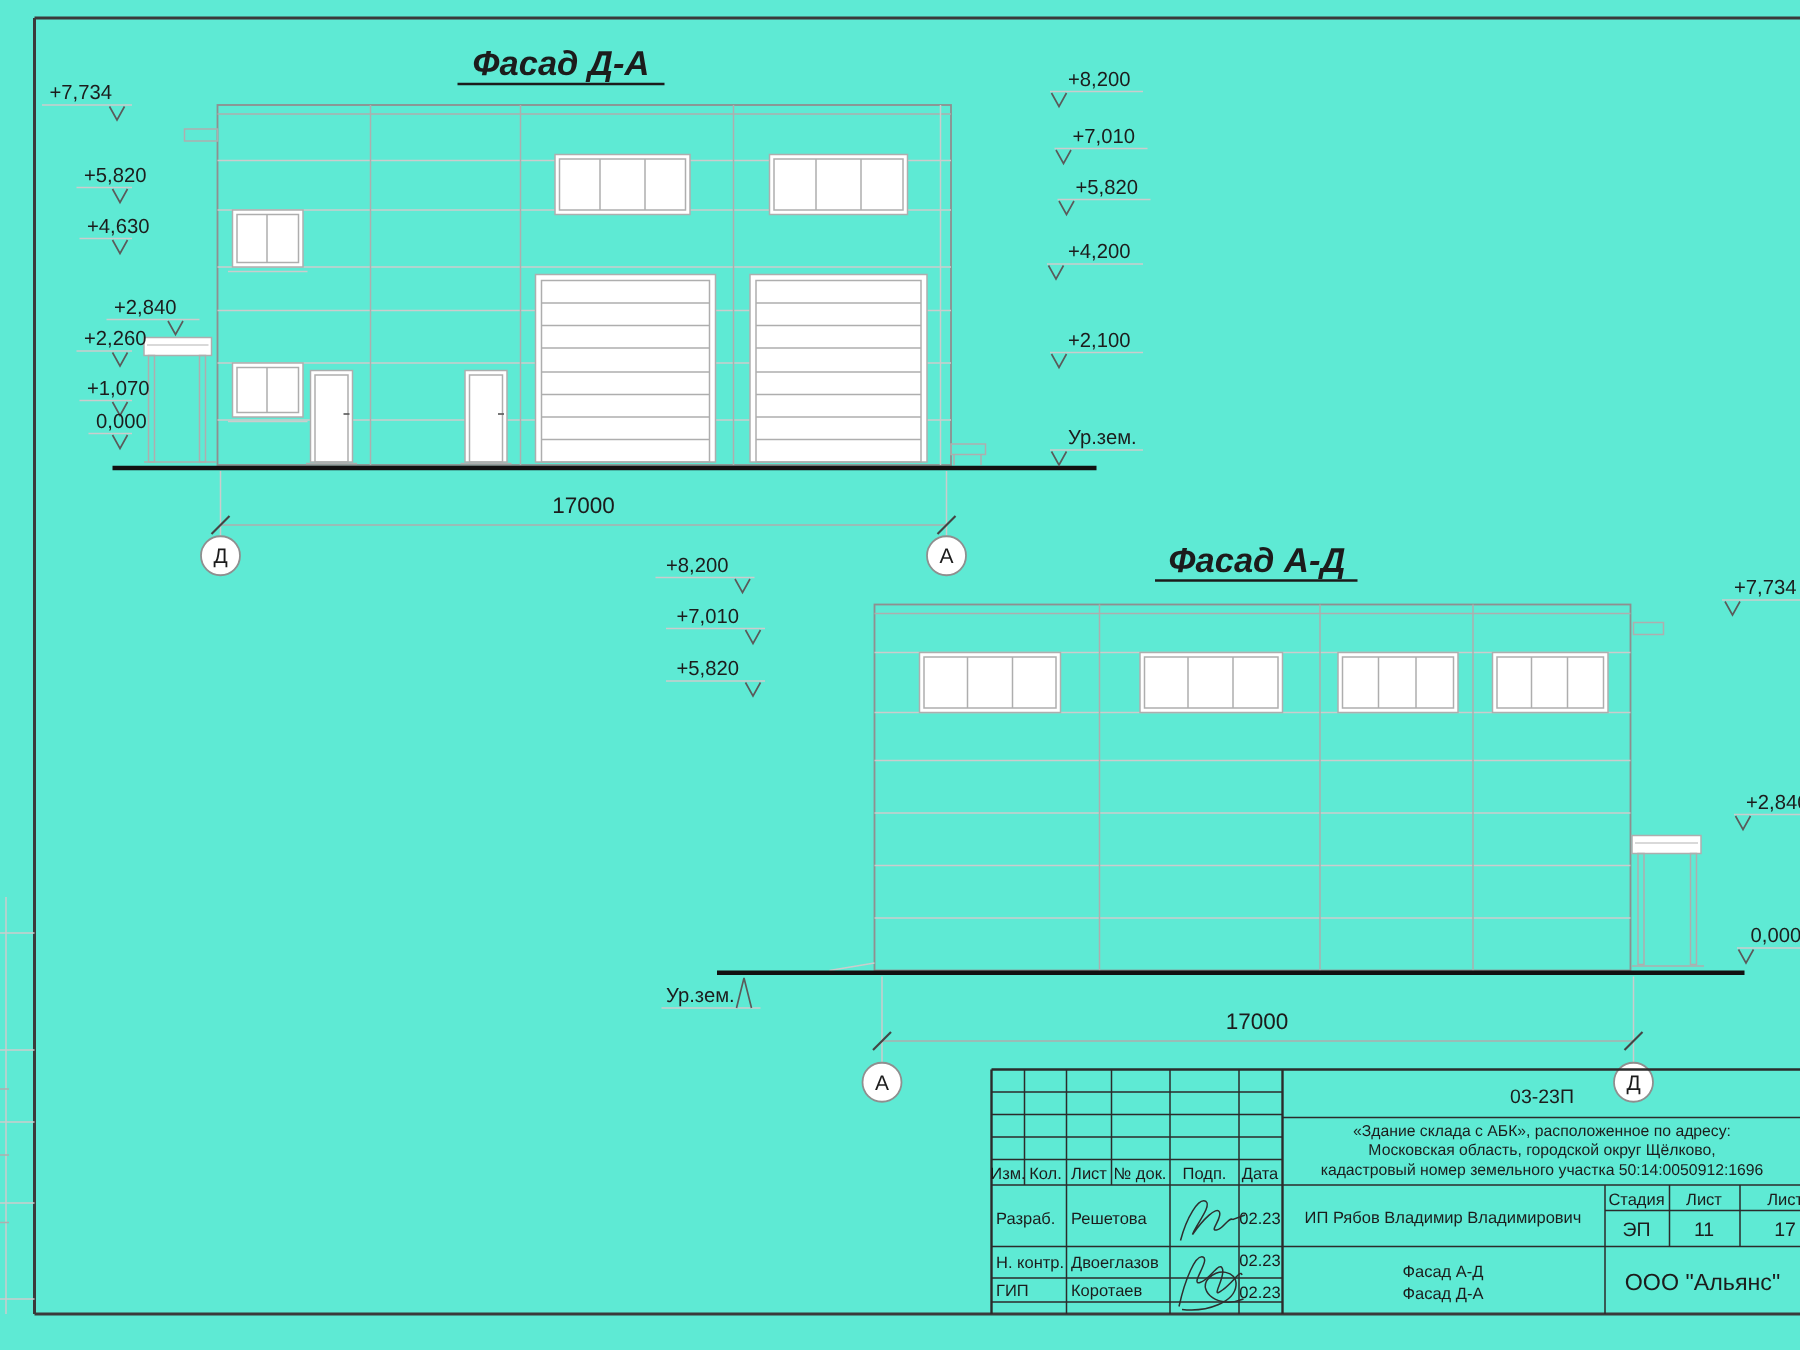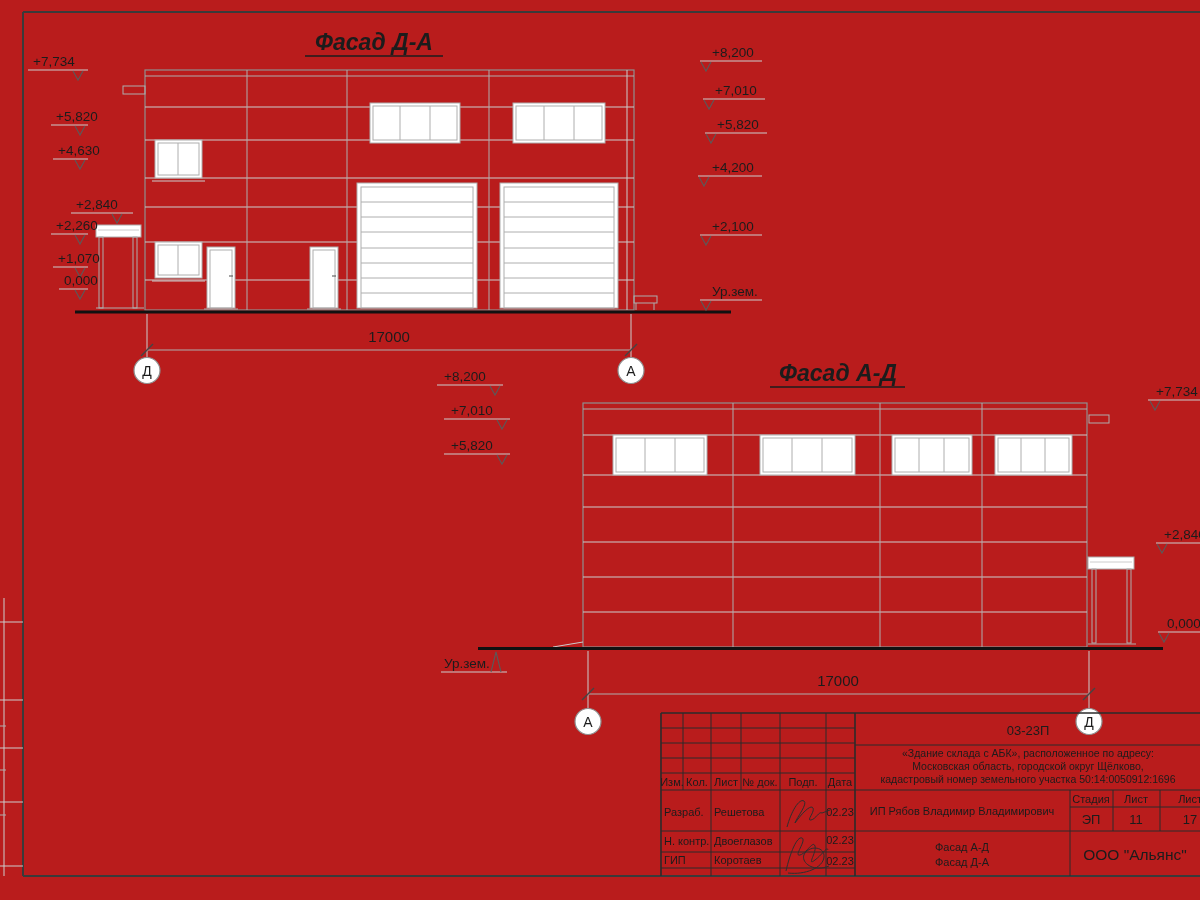--- a/index.html
+++ b/index.html
@@ -1,16 +1,16 @@
 <!DOCTYPE html>
 <html><head>
 <meta charset="utf-8">
 <style>
   html,body{margin:0;padding:0;background:#fff;}
-  .sheet{position:relative;width:1200px;height:900px;background:#b91c1c;overflow:hidden;
+  .sheet{position:relative;width:1200px;height:900px;background:#5eead4;overflow:hidden;
          font-family:"Liberation Sans", sans-serif;}
   svg{display:block}
   svg text{font-family:"Liberation Sans", sans-serif;fill:#1c1c1c;}
   .ttl{font-size:23px;font-style:italic;font-weight:600;}
   .elv{font-size:13.5px;}
   .dim{font-size:15px;}
   .ax{font-size:14px;}
   .t11{font-size:11px;}
   .t10{font-size:10.5px;}
   .t13{font-size:13px;}

